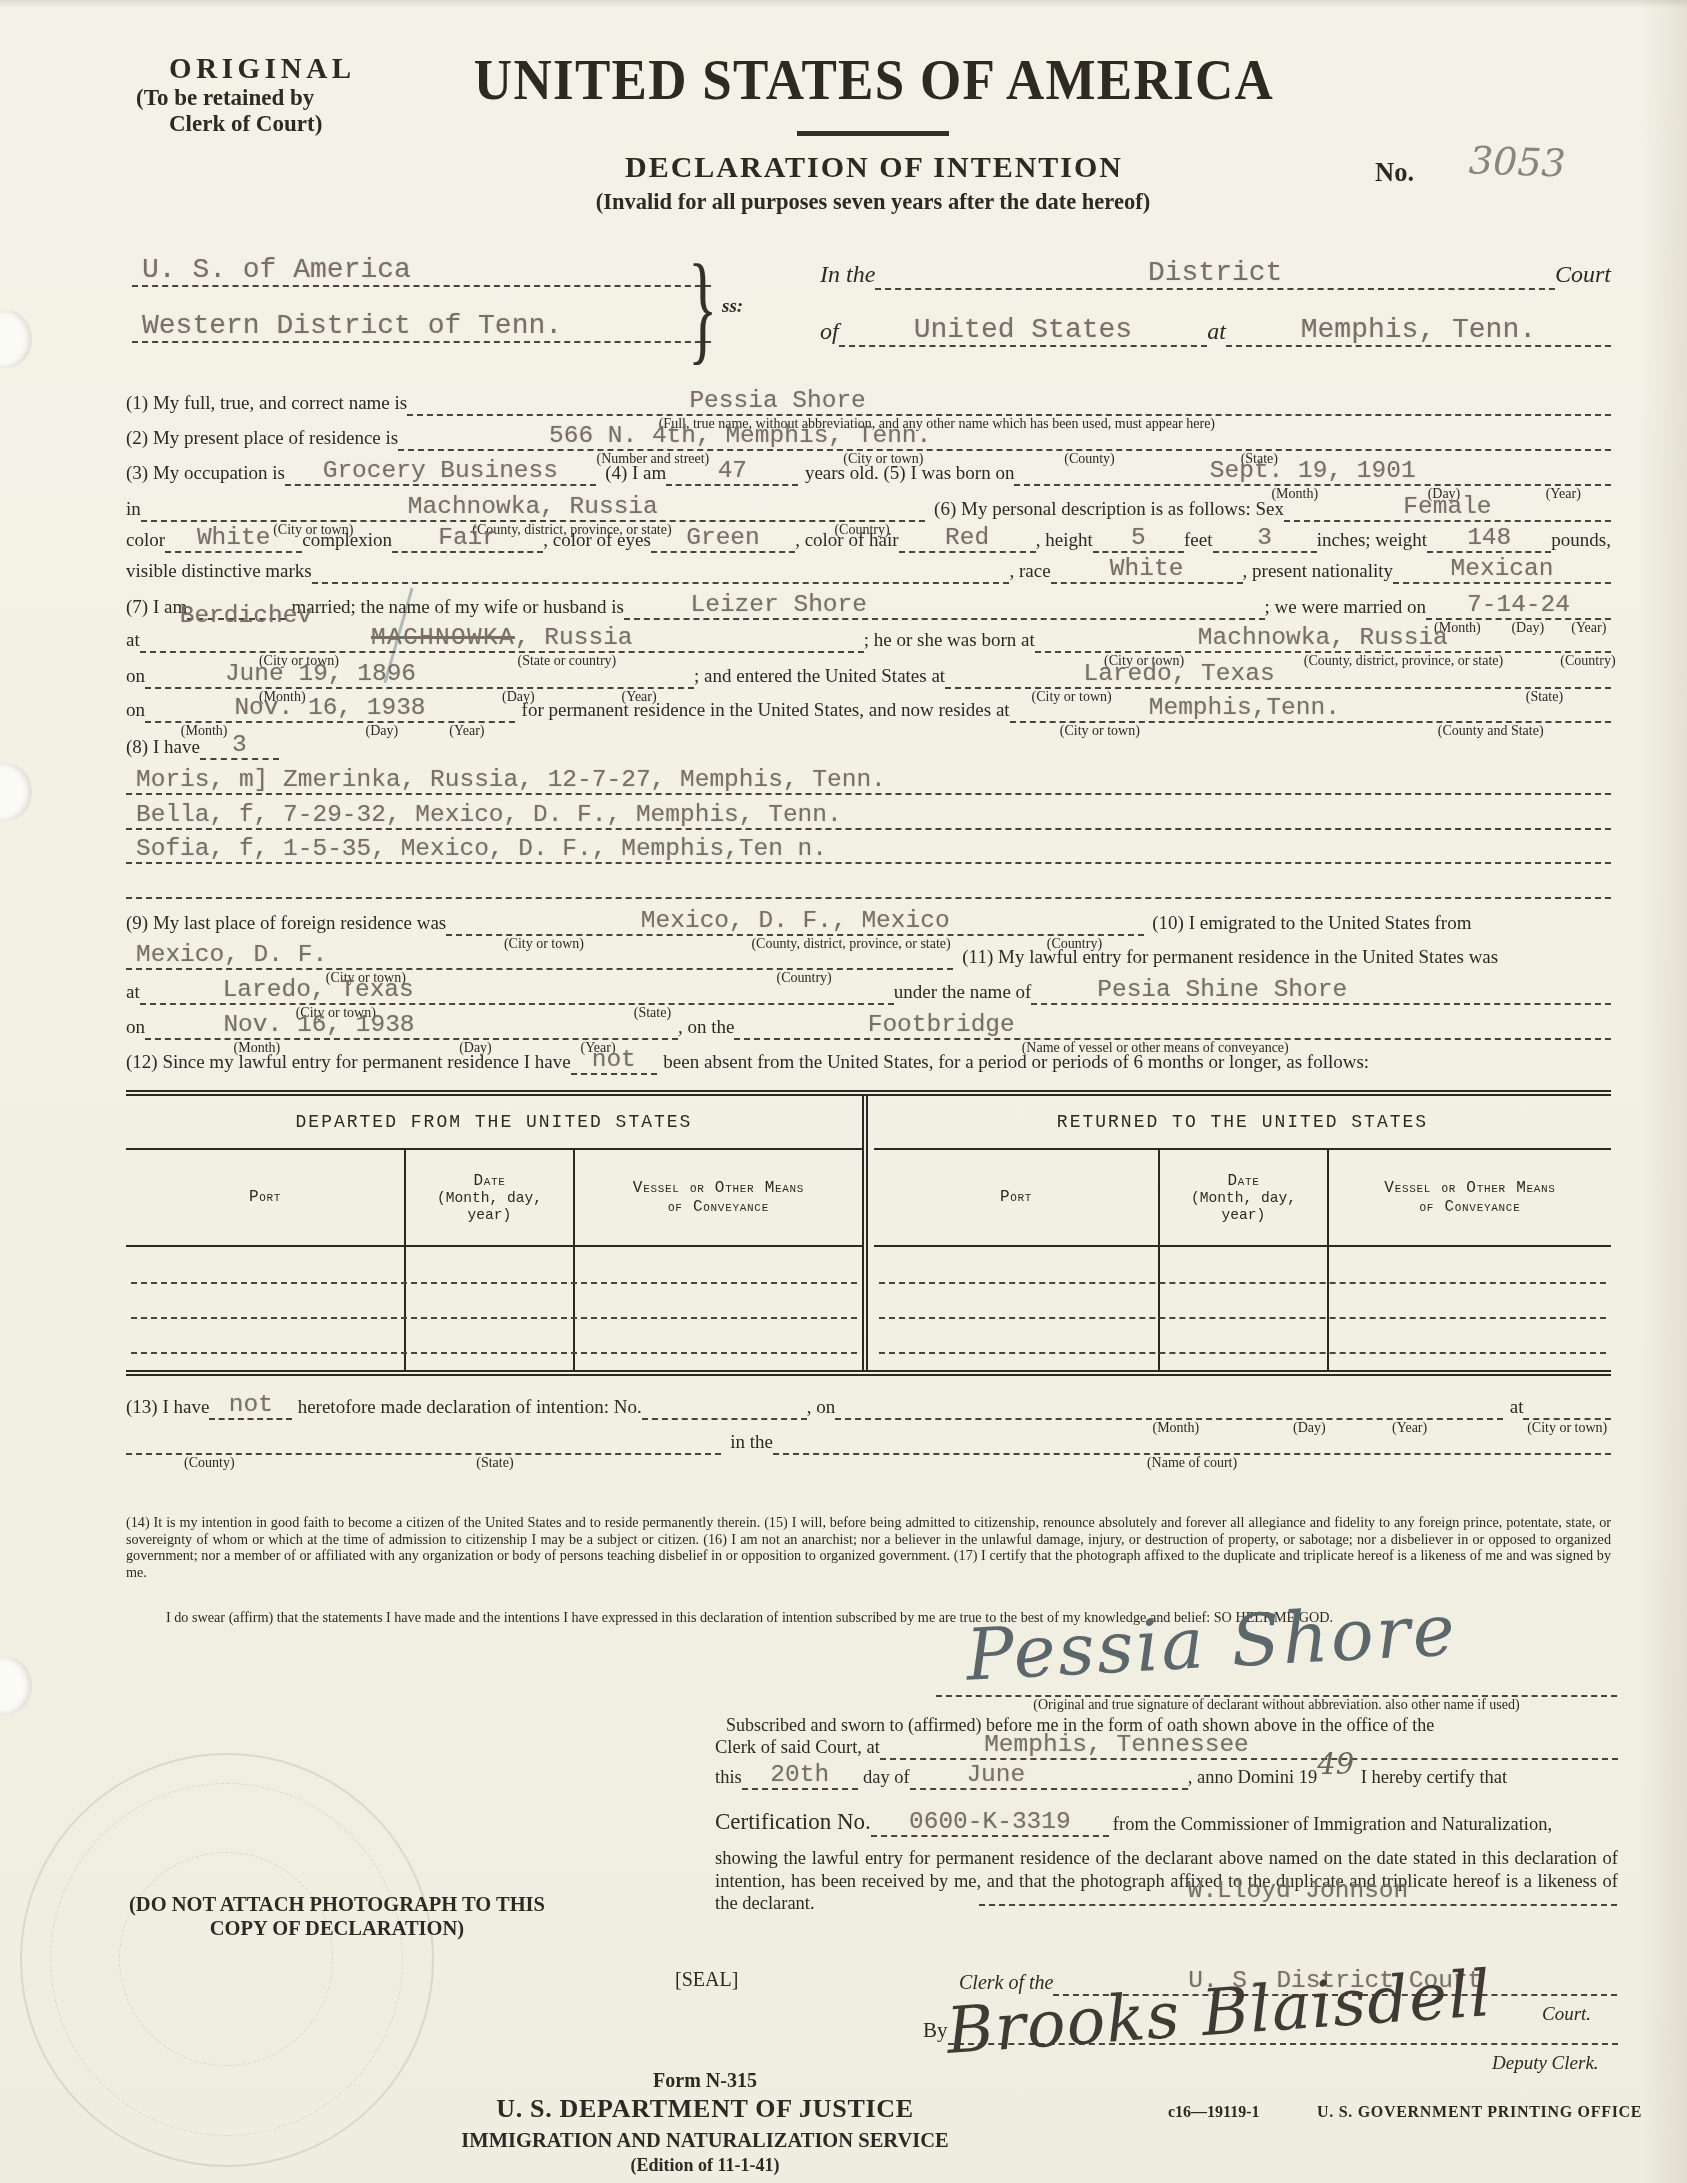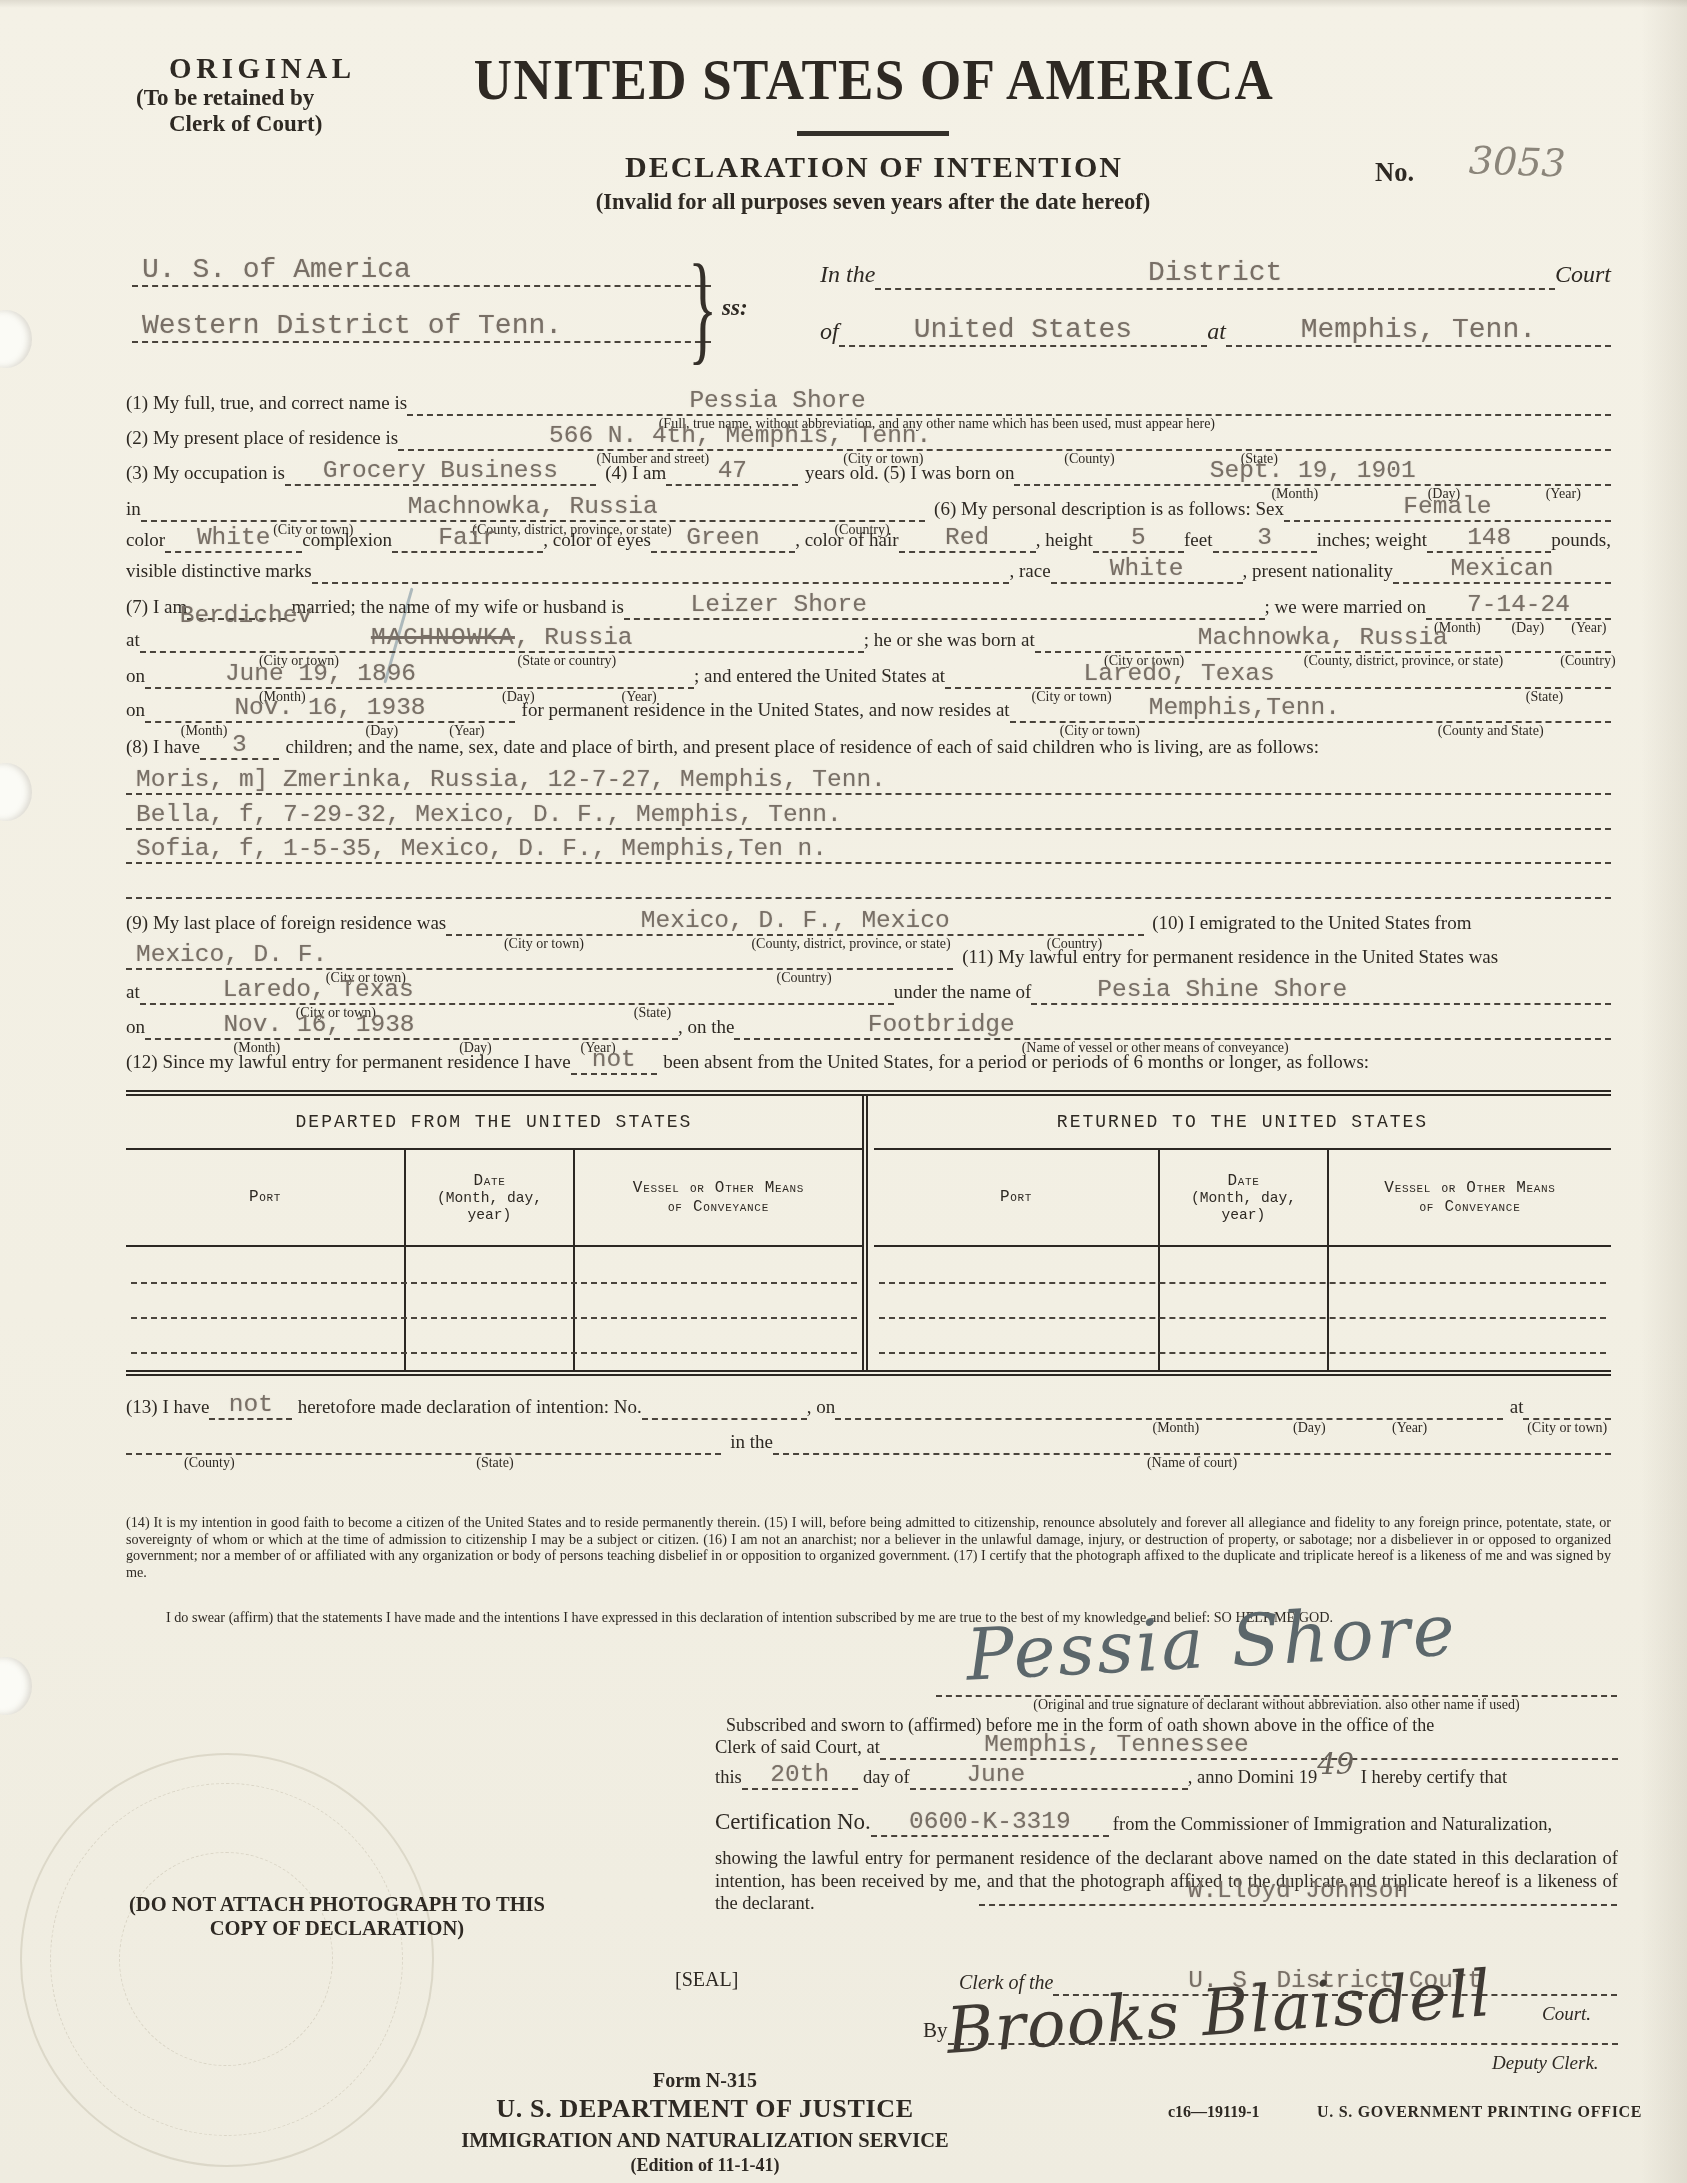--- a/index.html
+++ b/index.html
@@ -82,21 +82,21 @@
 <div class="abs" style="left:1375px;top:157px;font-size:26.5px;font-weight:bold">No.</div>
 <div class="abs hand" style="left:1469px;top:140px;font-size:38px;transform:rotate(2deg)">3053</div>
 
 <div class="line" style="left:132px;width:579px;top:250px;height:37px">
   <span class="fill tl"><span class="tw big">U. S. of America</span></span>
 </div>
 <div class="line" style="left:132px;width:579px;top:306px;height:37px">
   <span class="fill tl"><span class="tw big">Western District of Tenn.</span></span>
 </div>
 <div class="abs" style="left:688px;top:238px;font-size:122px;font-weight:300;transform:scaleX(.5);transform-origin:left top;color:#35302a">}</div>
-<div class="abs it bold" style="left:722px;top:295px;font-size:23px">ss:</div>
+<div class="abs it bold" style="left:722px;top:295px;font-size:19px">ss:</div>
 <div class="line" style="left:820px;width:791px;top:253px;height:37px">
   <span class="pr it" style="font-size:24px">In the</span>
   <span class="fill"><span class="tw big">District</span></span>
   <span class="pr it" style="font-size:24px">Court</span>
 </div>
 <div class="line" style="left:820px;width:791px;top:310px;height:37px">
   <span class="pr it" style="font-size:24px">of</span>
   <span class="fill" style="flex:1.1"><span class="tw big">United States</span></span>
   <span class="pr it" style="font-size:24px">at</span>
   <span class="fill" style="flex:1.15"><span class="tw big">Memphis, Tenn.</span></span>
@@ -233,21 +233,20 @@
   <span class="fill">
     <span class="tw" style="margin-right:132px">Memphis,Tenn.</span>
     <i class="cap" style="left:15%">(City or town)</i>
     <i class="cap" style="left:80%">(County and State)</i>
   </span>
 </div>
 
 <div class="line" style="top:726px">
   <span class="pr">(8) I have</span>
   <span class="fill" style="flex:0 0 79px"><span class="tw">3</span></span>
-  <span class="pr" style="padding-left:6.6px">children; and the name, sex, date and place of birth, and present place of residence of each of said children who is living, are as follows:</span>
 </div>
 
 <div class="line" style="top:761px">
   <span class="fill tl"><span class="tw">Moris, m] Zmerinka, Russia, 12-7-27, Memphis, Tenn.</span></span>
 </div>
 <div class="line" style="top:796px">
   <span class="fill tl"><span class="tw">Bella, f, 7-29-32, Mexico, D. F., Memphis, Tenn.</span></span>
 </div>
 <div class="line" style="top:830px">
   <span class="fill tl"><span class="tw">Sofia, f, 1-5-35, Mexico, D. F., Memphis,Ten n.</span></span>

